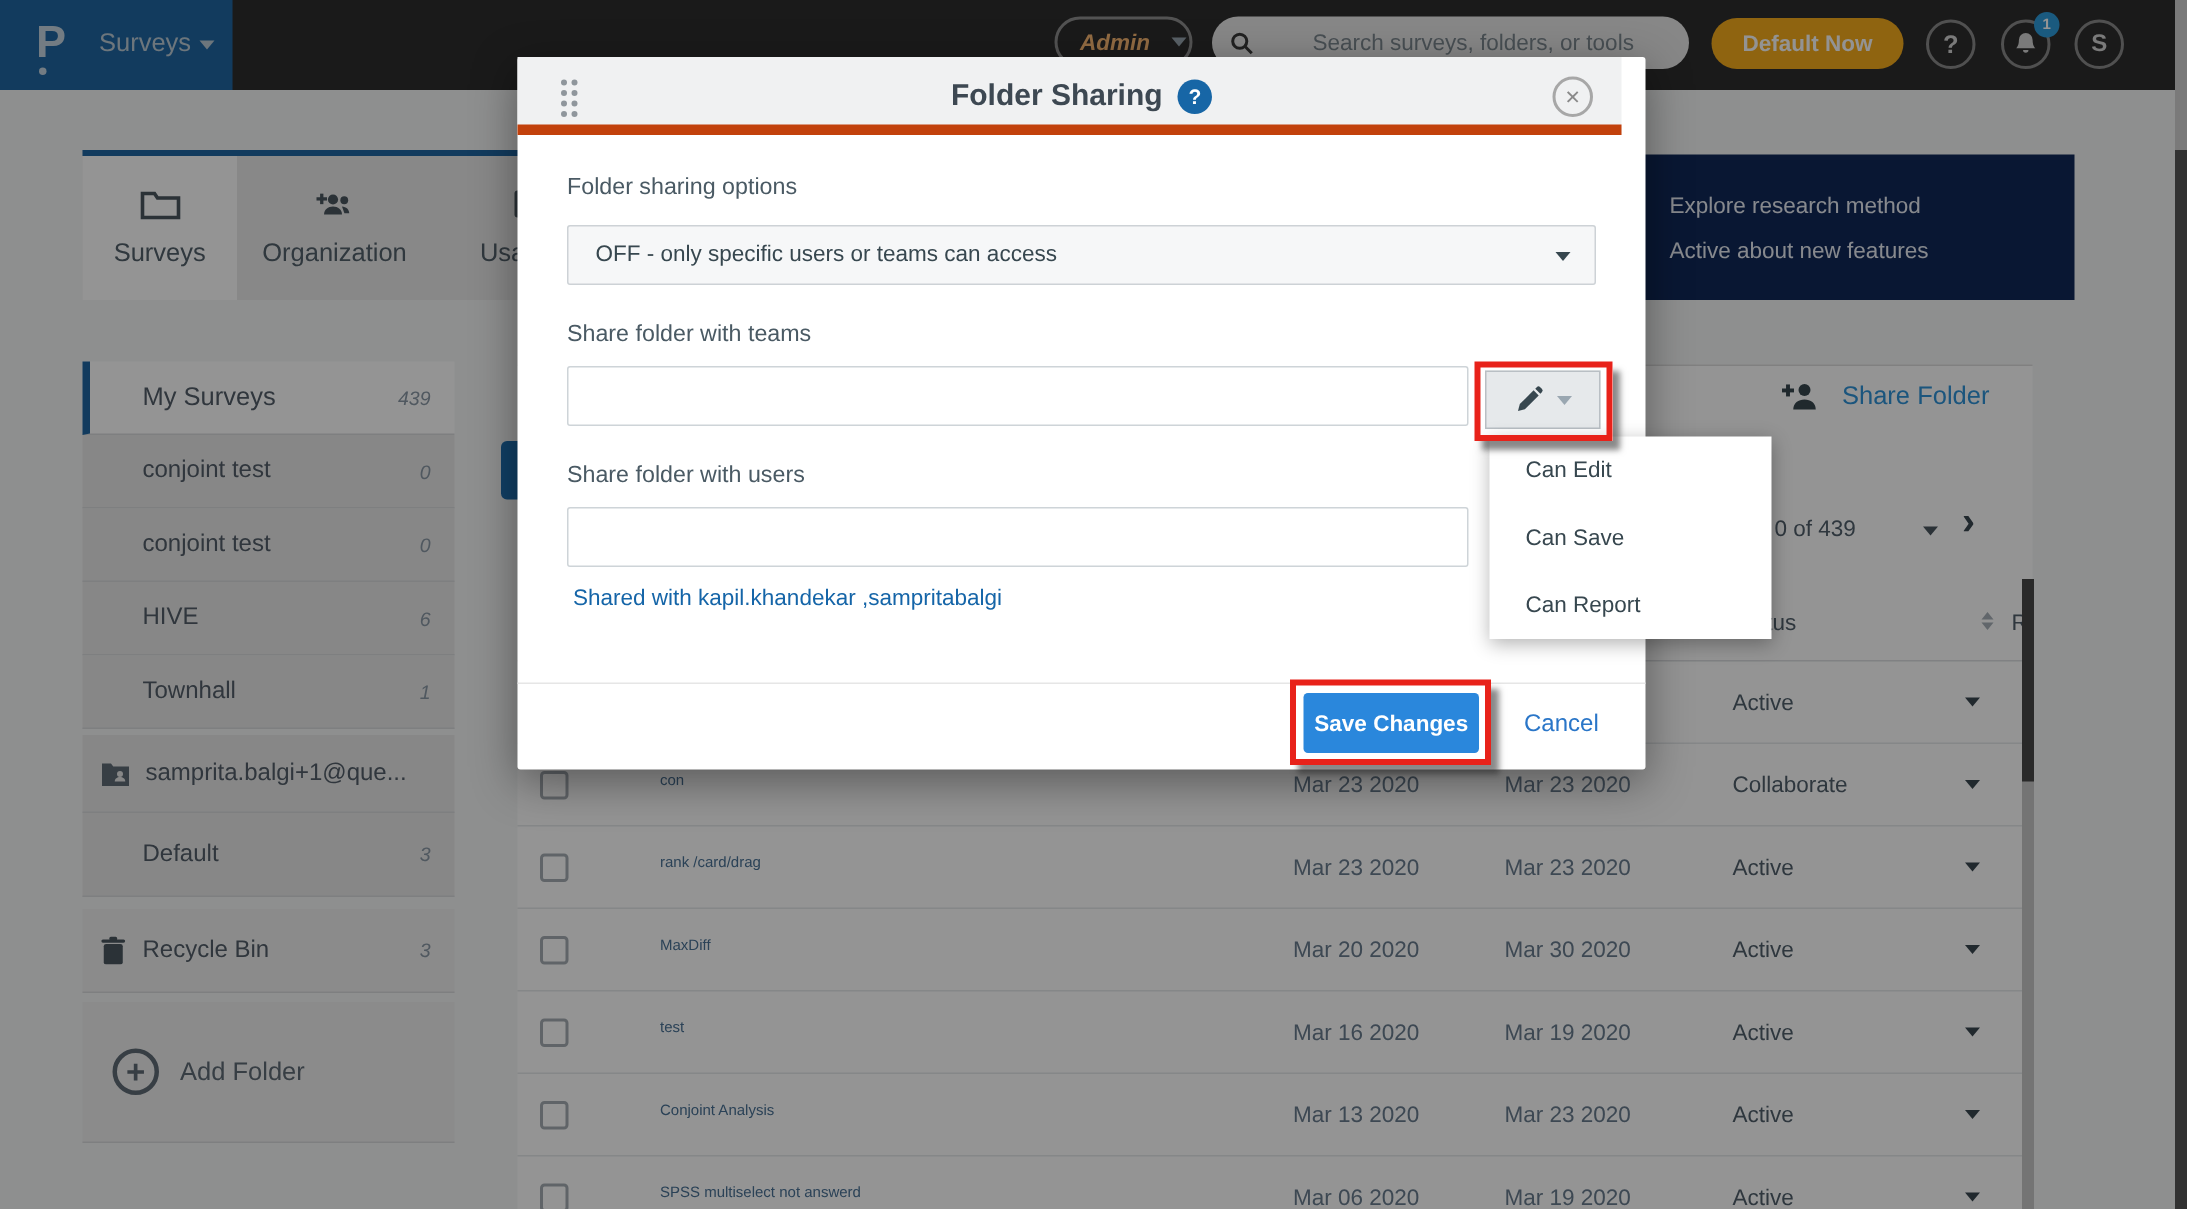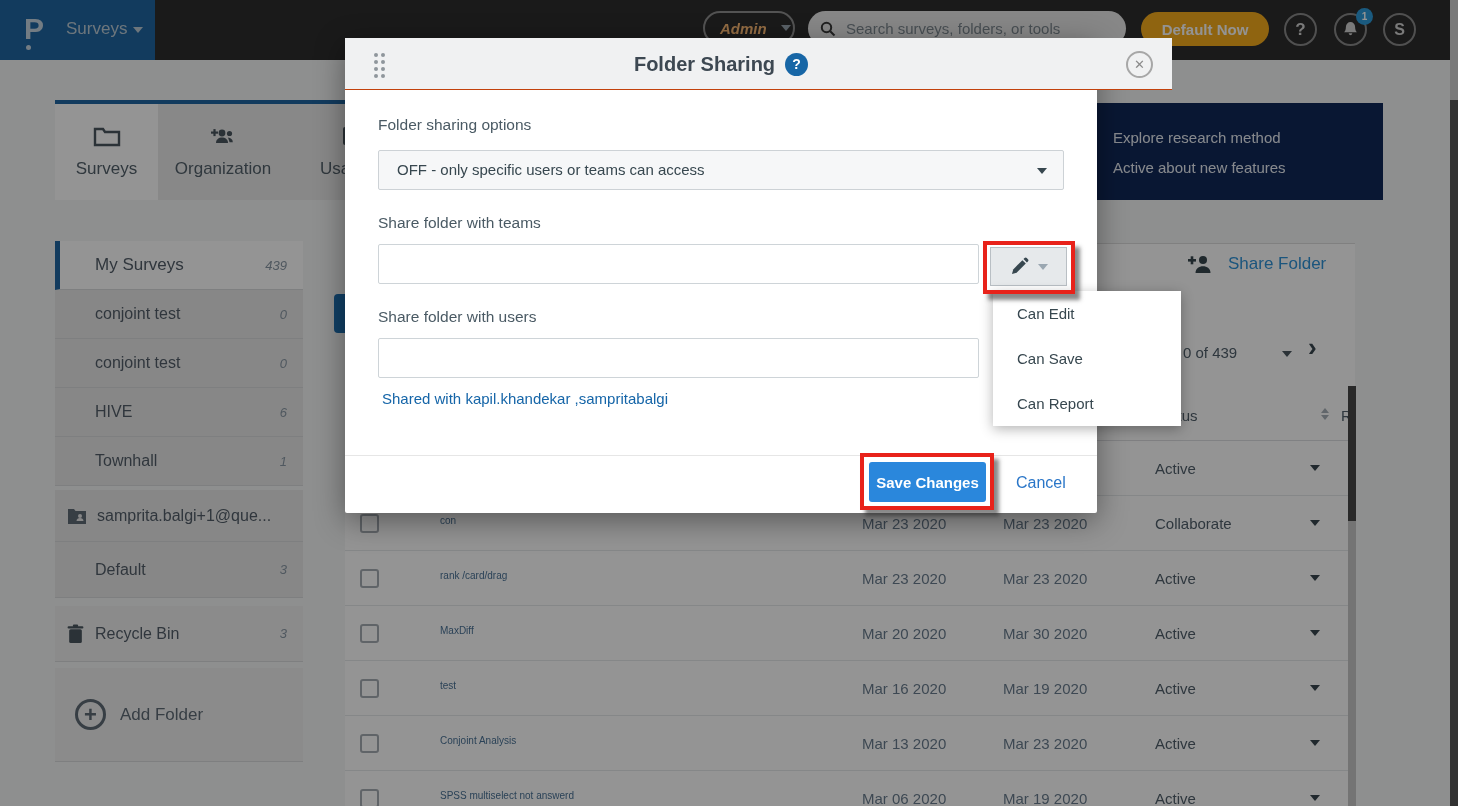--- a/index.html
+++ b/index.html
@@ -10,21 +10,21 @@
   
   .topbar{left:0;top:0;width:1458px;height:60px;background:#2e2e2e;}
   .brand{left:0;top:0;width:155px;height:60px;background:#1f67a3;display:flex;align-items:center;}
   .brand-logo{position:absolute;left:24px;top:12px;color:#c7d6e2;font-size:30px;font-weight:bold;}
   .brand-label{position:absolute;left:66px;top:19px;font-size:17px;color:#bccbd6;}
   .caret{width:0;height:0;border-left:5px solid transparent;border-right:5px solid transparent;border-top:6px solid #9aa7b1;display:inline-block;}
   .brand-caret{position:absolute;left:133px;top:27px;border-top-color:#bccbd6;}
   .admin-pill{left:703px;top:11px;width:92px;height:34px;border:2px solid #8f8f8f;border-radius:18px;color:#fdba74;font-size:15px;font-weight:bold;display:flex;align-items:center;padding-left:15px;gap:14px;font-style:italic;}
   .search-pill{left:808px;top:11px;width:318px;height:35px;background:#e9e9e9;border-radius:18px;display:flex;align-items:center;padding-left:12px;gap:8px;}
   .search-pill svg{flex:0 0 auto;}
-  .search-input{border:none;outline:none;background:transparent;font-size:15px;color:#4c1d95;width:260px;}
+  .search-input{border:none;outline:none;background:transparent;font-size:15px;color:#4c1d95;width:260px;margin-left:29px;}
   .search-input::placeholder{color:#7d8890;}
   .upgrade-btn{left:1141px;top:12px;width:128px;height:34px;background:#f7ad1d;border-radius:18px;color:#fdfdfd;font-size:15px;font-weight:bold;display:flex;align-items:center;justify-content:center;}
   .tb-circle{width:33px;height:33px;border:2px solid #8a8a8a;border-radius:50%;display:flex;align-items:center;justify-content:center;color:#d2d2d2;}
   .help-circle{left:1284px;top:13px;font-size:17px;font-weight:bold;}
   .bell-circle{left:1334px;top:13px;}
   .badge{left:1356px;top:8px;width:17px;height:17px;background:#2d9cdb;border-radius:50%;color:#fff;font-size:10px;font-weight:bold;display:flex;align-items:center;justify-content:center;}
   .avatar-circle{left:1383px;top:13px;font-size:16px;font-weight:bold;}
 
   
   .tabstrip{left:55px;top:100px;width:1040px;height:100px;background:#ebebeb;border-top:4px solid #1f67a3;}
@@ -67,21 +67,21 @@
   .inner-thumb{position:absolute;left:0;top:0;width:8px;height:135px;background:#474747;}
   .hidden-btn{left:334px;top:294px;width:24px;height:39px;background:#1e6fb0;border-radius:4px;}
 
   
   .overlay{left:0;top:0;width:1458px;height:806px;background:rgba(0,0,0,0.42);z-index:5;}
   .bscroll{left:1450px;top:0;width:8px;height:806px;background:#323232;z-index:6;}
   .bscroll i{position:absolute;left:0;top:0;width:8px;height:100px;background:#7a7a7a;}
 
   
   .modal{left:345px;top:38px;width:752px;height:475px;background:#fff;border-radius:2px;box-shadow:0 8px 30px rgba(0,0,0,0.4);z-index:10;}
-  .m-head{position:absolute;left:0;top:0;width:827px;height:52px;background:#f0f1f2;border-bottom:1px solid #c2410c;}
+  .m-head{position:absolute;left:0;top:0;width:736px;height:52px;background:#f0f1f2;border-bottom:7px solid #c2410c;}
   .dots{position:absolute;left:29px;top:15px;display:grid;grid-template-columns:repeat(2,4px);grid-auto-rows:4px;gap:3px;}
   .dots i{background:#8f969c;border-radius:50%;}
   .m-title-wrap{position:absolute;left:0;top:0;width:752px;height:52px;display:flex;align-items:center;justify-content:center;gap:10px;}
   .m-title{font-size:20px;font-weight:bold;color:#3d4852;}
   .m-help{width:23px;height:23px;border-radius:50%;background:#1766a6;color:#fff;font-size:14px;font-weight:bold;display:flex;align-items:center;justify-content:center;}
   .m-close{position:absolute;right:19px;top:13px;width:27px;height:27px;border:2px solid #a7a7a7;border-radius:50%;color:#8a8a8a;font-size:13px;display:flex;align-items:center;justify-content:center;}
   .m-label{position:absolute;left:33px;color:#4a5a64;font-size:15.5px;}
   .m-select{position:absolute;left:33px;top:112px;width:686px;height:40px;background:#f6f7f8;border:1px solid #cdd2d6;border-radius:2px;color:#37474f;font-size:15px;line-height:38px;padding-left:18px;}
   .m-select .caret{position:absolute;right:16px;top:17px;border-top-color:#37474f;}
   .m-input{position:absolute;left:33px;width:601px;height:40px;border:1px solid #ced4d8;border-radius:2px;background:#fff;outline:none;font-size:15px;padding:0 10px;color:#37474f;}

